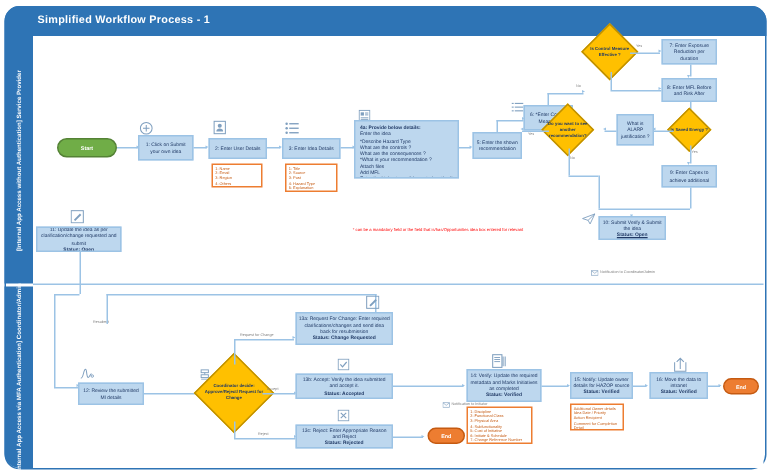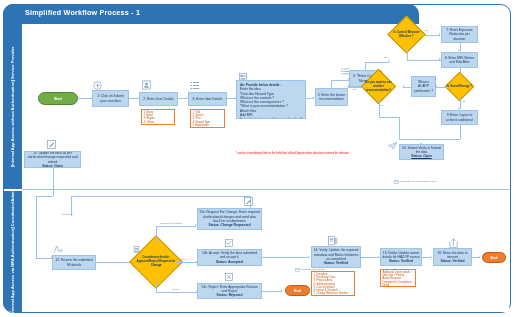--- a/index.html
+++ b/index.html
@@ -6,21 +6,21 @@
   body{width:516px;height:317px;overflow:hidden;
        font-family:"Liberation Sans",sans-serif;}
   #canvas{position:relative;width:516px;height:317px;background:#ffffff;}
 
   
   .frame{position:absolute;left:3px;top:4px;width:508px;height:309px;
          border:1px solid #2e74b5;border-radius:10px;background:#ffffff;
          box-sizing:border-box;}
 
   
-  .titlebar{position:absolute;left:3px;top:4px;width:416px;height:20px;
+  .titlebar{position:absolute;left:3px;top:4px;width:508px;height:20px;
             background:#2e74b5;border-radius:10px 10px 0 0;}
   .titlebar .txt{position:absolute;left:22px;top:4px;color:#ffffff;
                  font-size:7.2px;font-weight:bold;letter-spacing:.2px;white-space:nowrap;}
 
   
   .lanehdr{position:absolute;left:3px;width:19px;background:#2e74b5;}
   .lanehdr.top{top:24px;height:165px;border-radius:0;}
   .lanehdr.bot{top:191px;height:121px;border-radius:0 0 0 10px;}
   .lanelbl{position:absolute;left:50%;top:50%;transform:translate(-50%,-50%) rotate(180deg);
            writing-mode:vertical-rl;color:#fff;font-size:4.1px;font-weight:bold;

